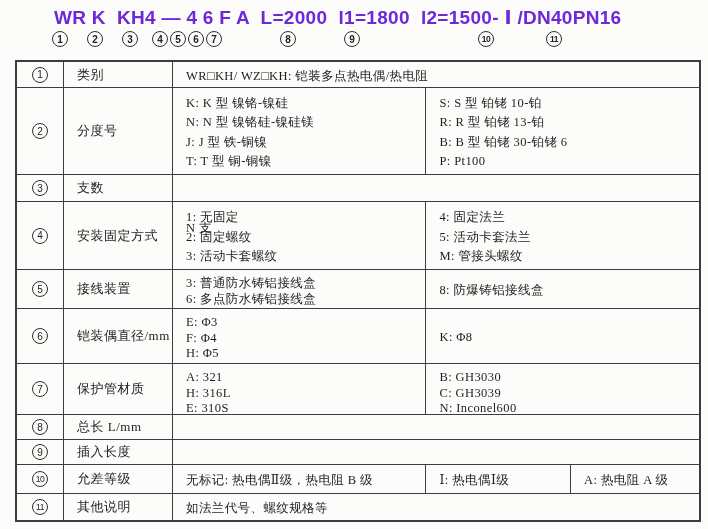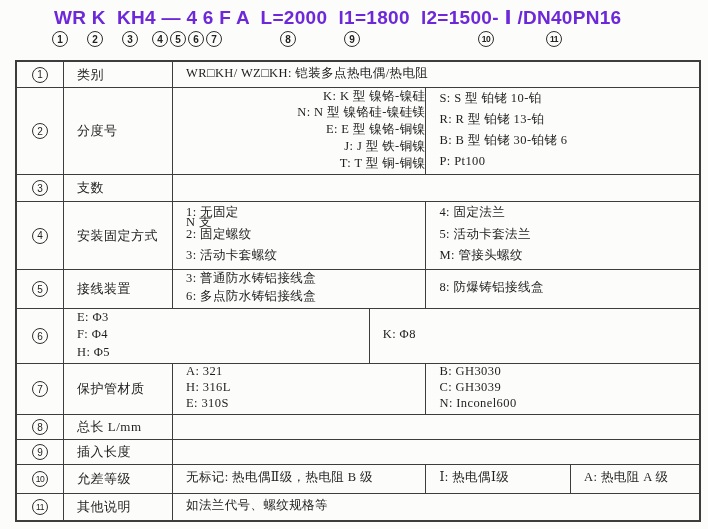--- a/index.html
+++ b/index.html
@@ -71,21 +71,21 @@
     padding-left: 13px;
     font-size: 13px;
     letter-spacing: 0.5px;
     flex: 0 0 auto;
   }
   .c-content { flex: 1 1 auto; display: flex; }
   .sub {
     display: flex;
     flex-direction: column;
     justify-content: space-around;
-    padding: 0 0 2px 13px;
+    padding: 6px 0 2px 13px;
   }
   .sub + .sub { border-left: 1.5px solid #3d3d3d; }
   .line {
     font-size: 12.5px;
     letter-spacing: 0.4px;
     white-space: pre;
     line-height: 1.25;
   }
 </style>
 </head>
@@ -120,24 +120,23 @@
             <div class="line">WR□KH/ WZ□KH: 铠装多点热电偶/热电阻</div>
           </div>
         </div>
   </div>
       <div class="trow" style="height: 87px;">
     <div class="cell c-num">
       <span class="circle">2</span>
     </div>
     <div class="cell c-label">分度号</div>
     <div class="c-content">
-          <div class="sub" style="width: 48%; text-align: right;">
+          <div class="sub" style="width: 48%;">
             <div class="line">K: K 型 镍铬-镍硅</div>
             <div class="line">N: N 型 镍铬硅-镍硅镁</div>
-            <div class="line">E: E 型 镍铬-铜镍</div>
             <div class="line">J: J 型 铁-铜镍</div>
             <div class="line">T: T 型 铜-铜镍</div>
           </div>
           <div class="sub" style="width: 52%;">
             <div class="line">S: S 型 铂铑 10-铂</div>
             <div class="line">R: R 型 铂铑 13-铂</div>
             <div class="line">B: B 型 铂铑 30-铂铑 6</div>
             <div class="line">P: Pt100</div>
           </div>
         </div>
@@ -183,20 +182,21 @@
           </div>
           <div class="sub" style="width: 52%;">
             <div class="line">8: 防爆铸铝接线盒</div>
           </div>
         </div>
   </div>
       <div class="trow" style="height: 55px;">
     <div class="cell c-num">
       <span class="circle">6</span>
     </div>
+    <div class="cell c-label">铠装偶直径/mm</div>
     <div class="c-content">
           <div class="sub" style="width: 48%;">
             <div class="line">E: Φ3</div>
             <div class="line">F: Φ4</div>
             <div class="line">H: Φ5</div>
           </div>
           <div class="sub" style="width: 52%;">
             <div class="line">K: Φ8</div>
           </div>
         </div>

